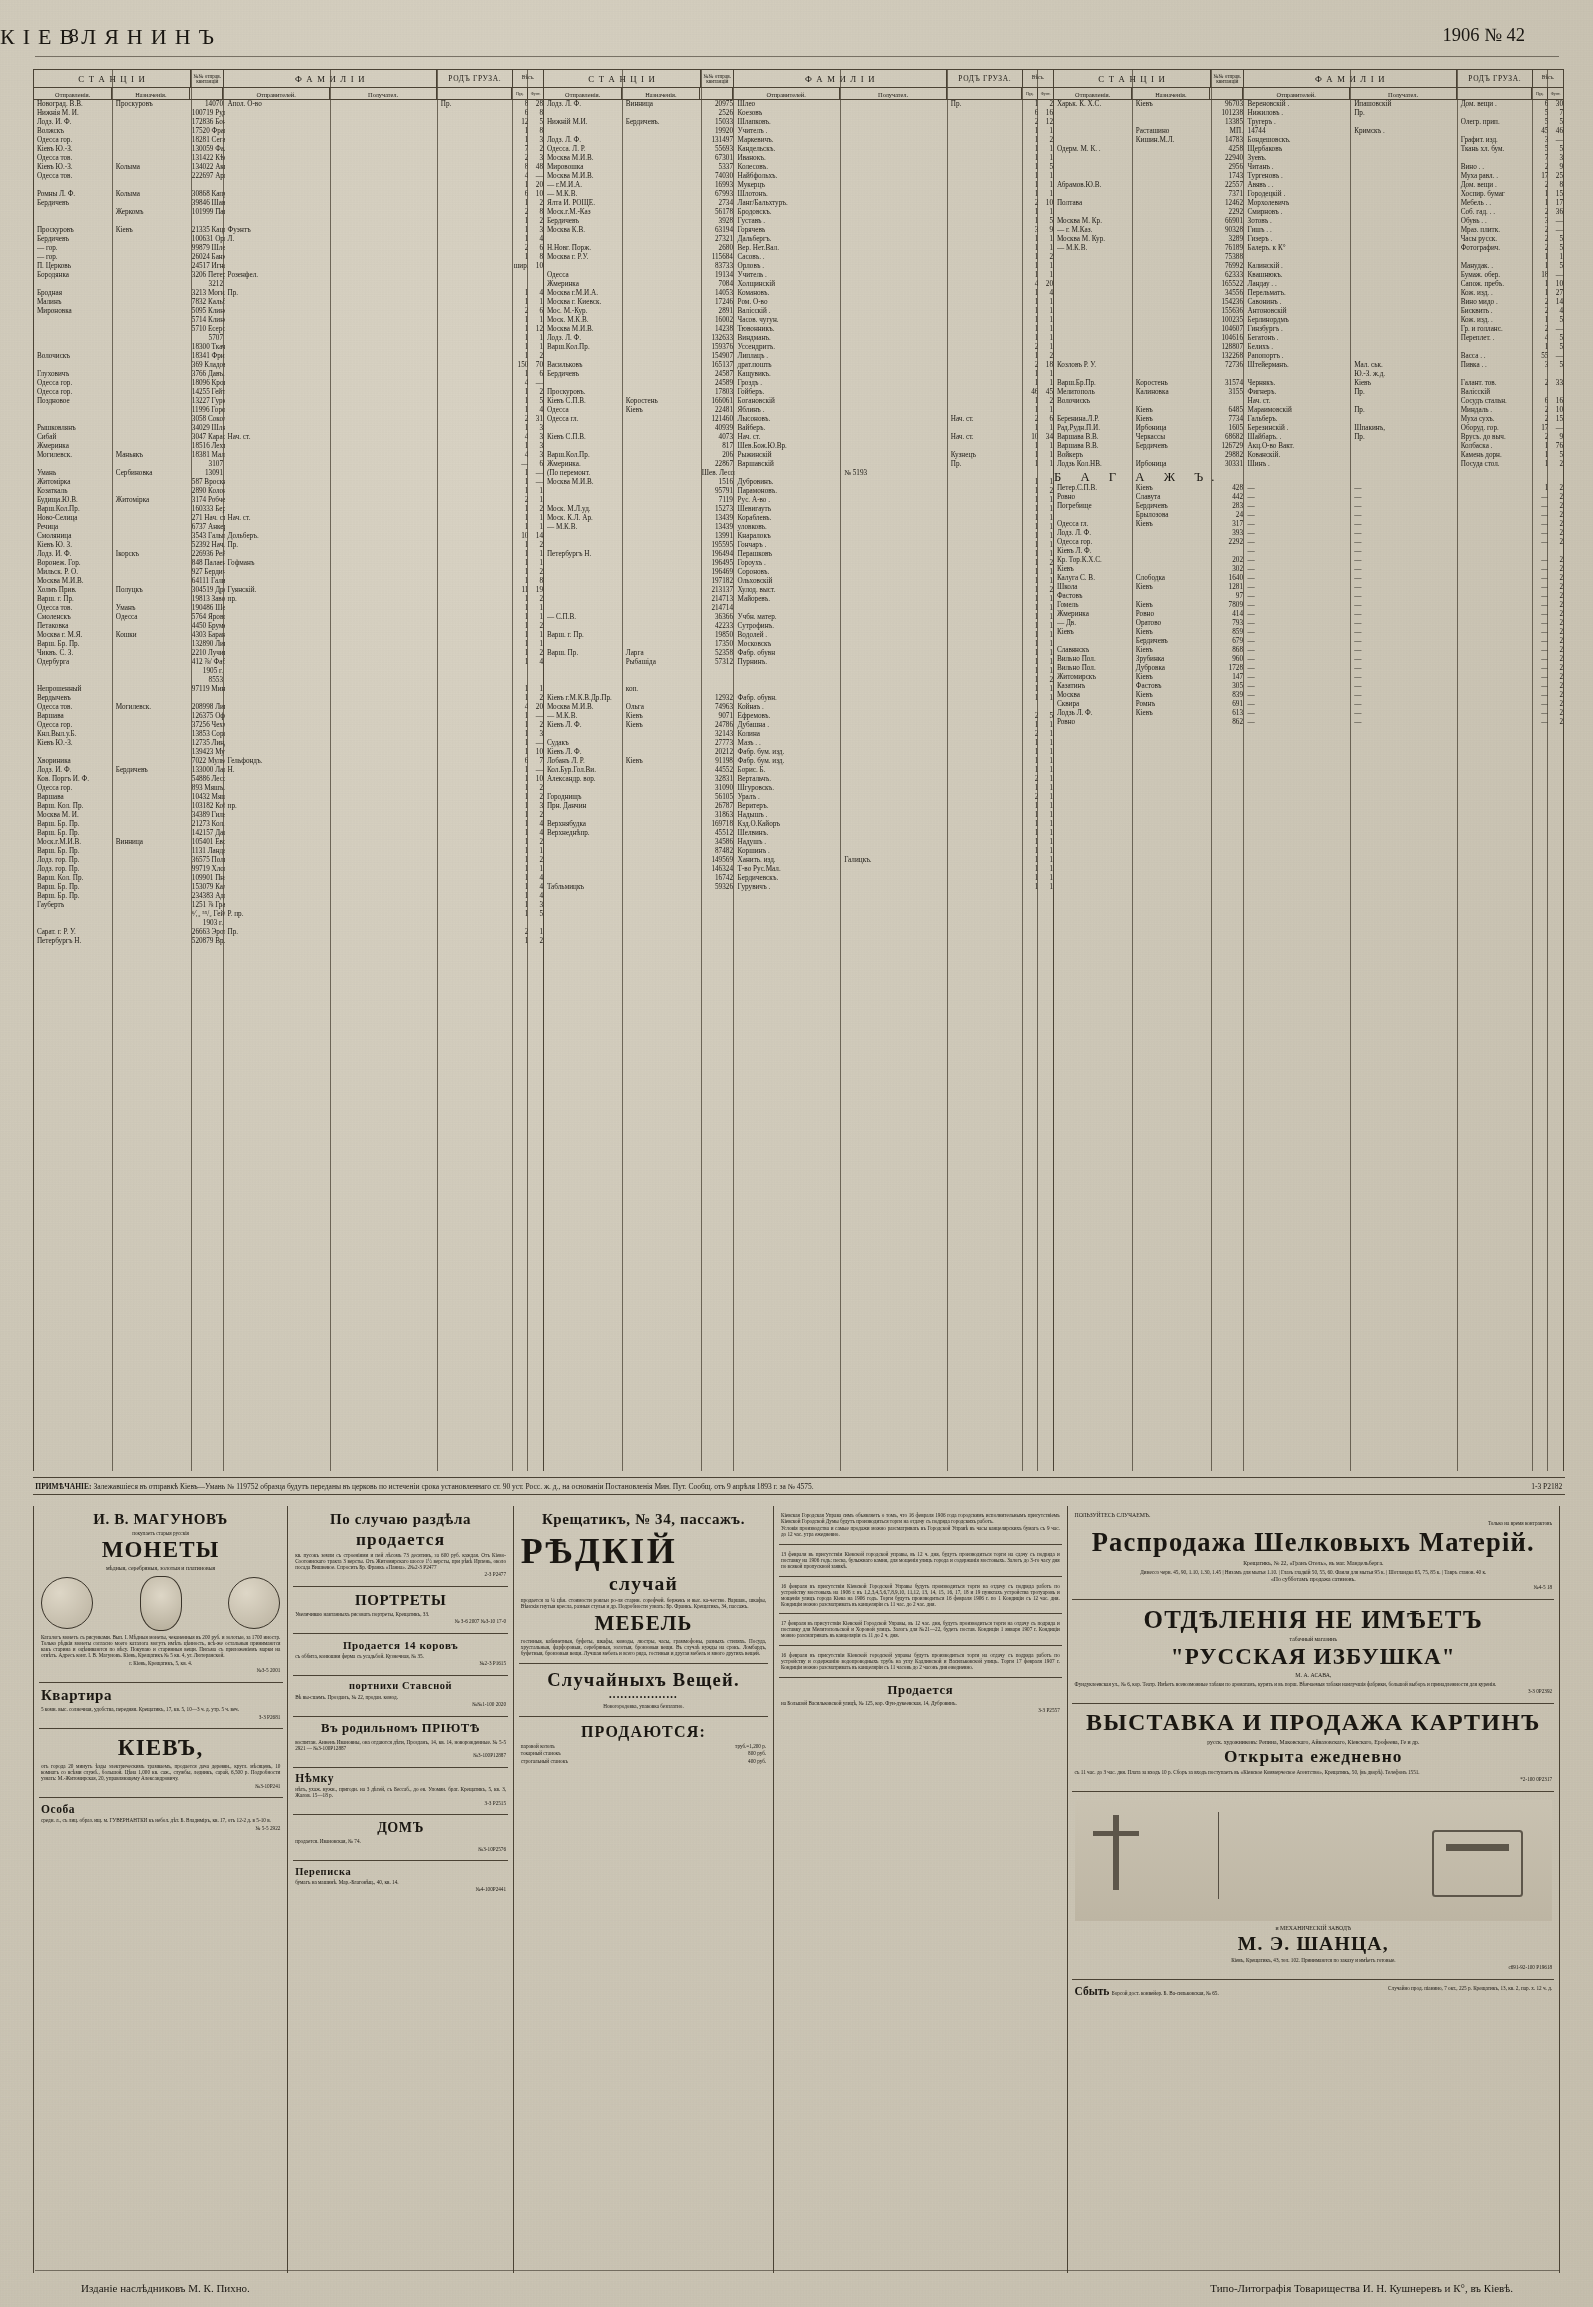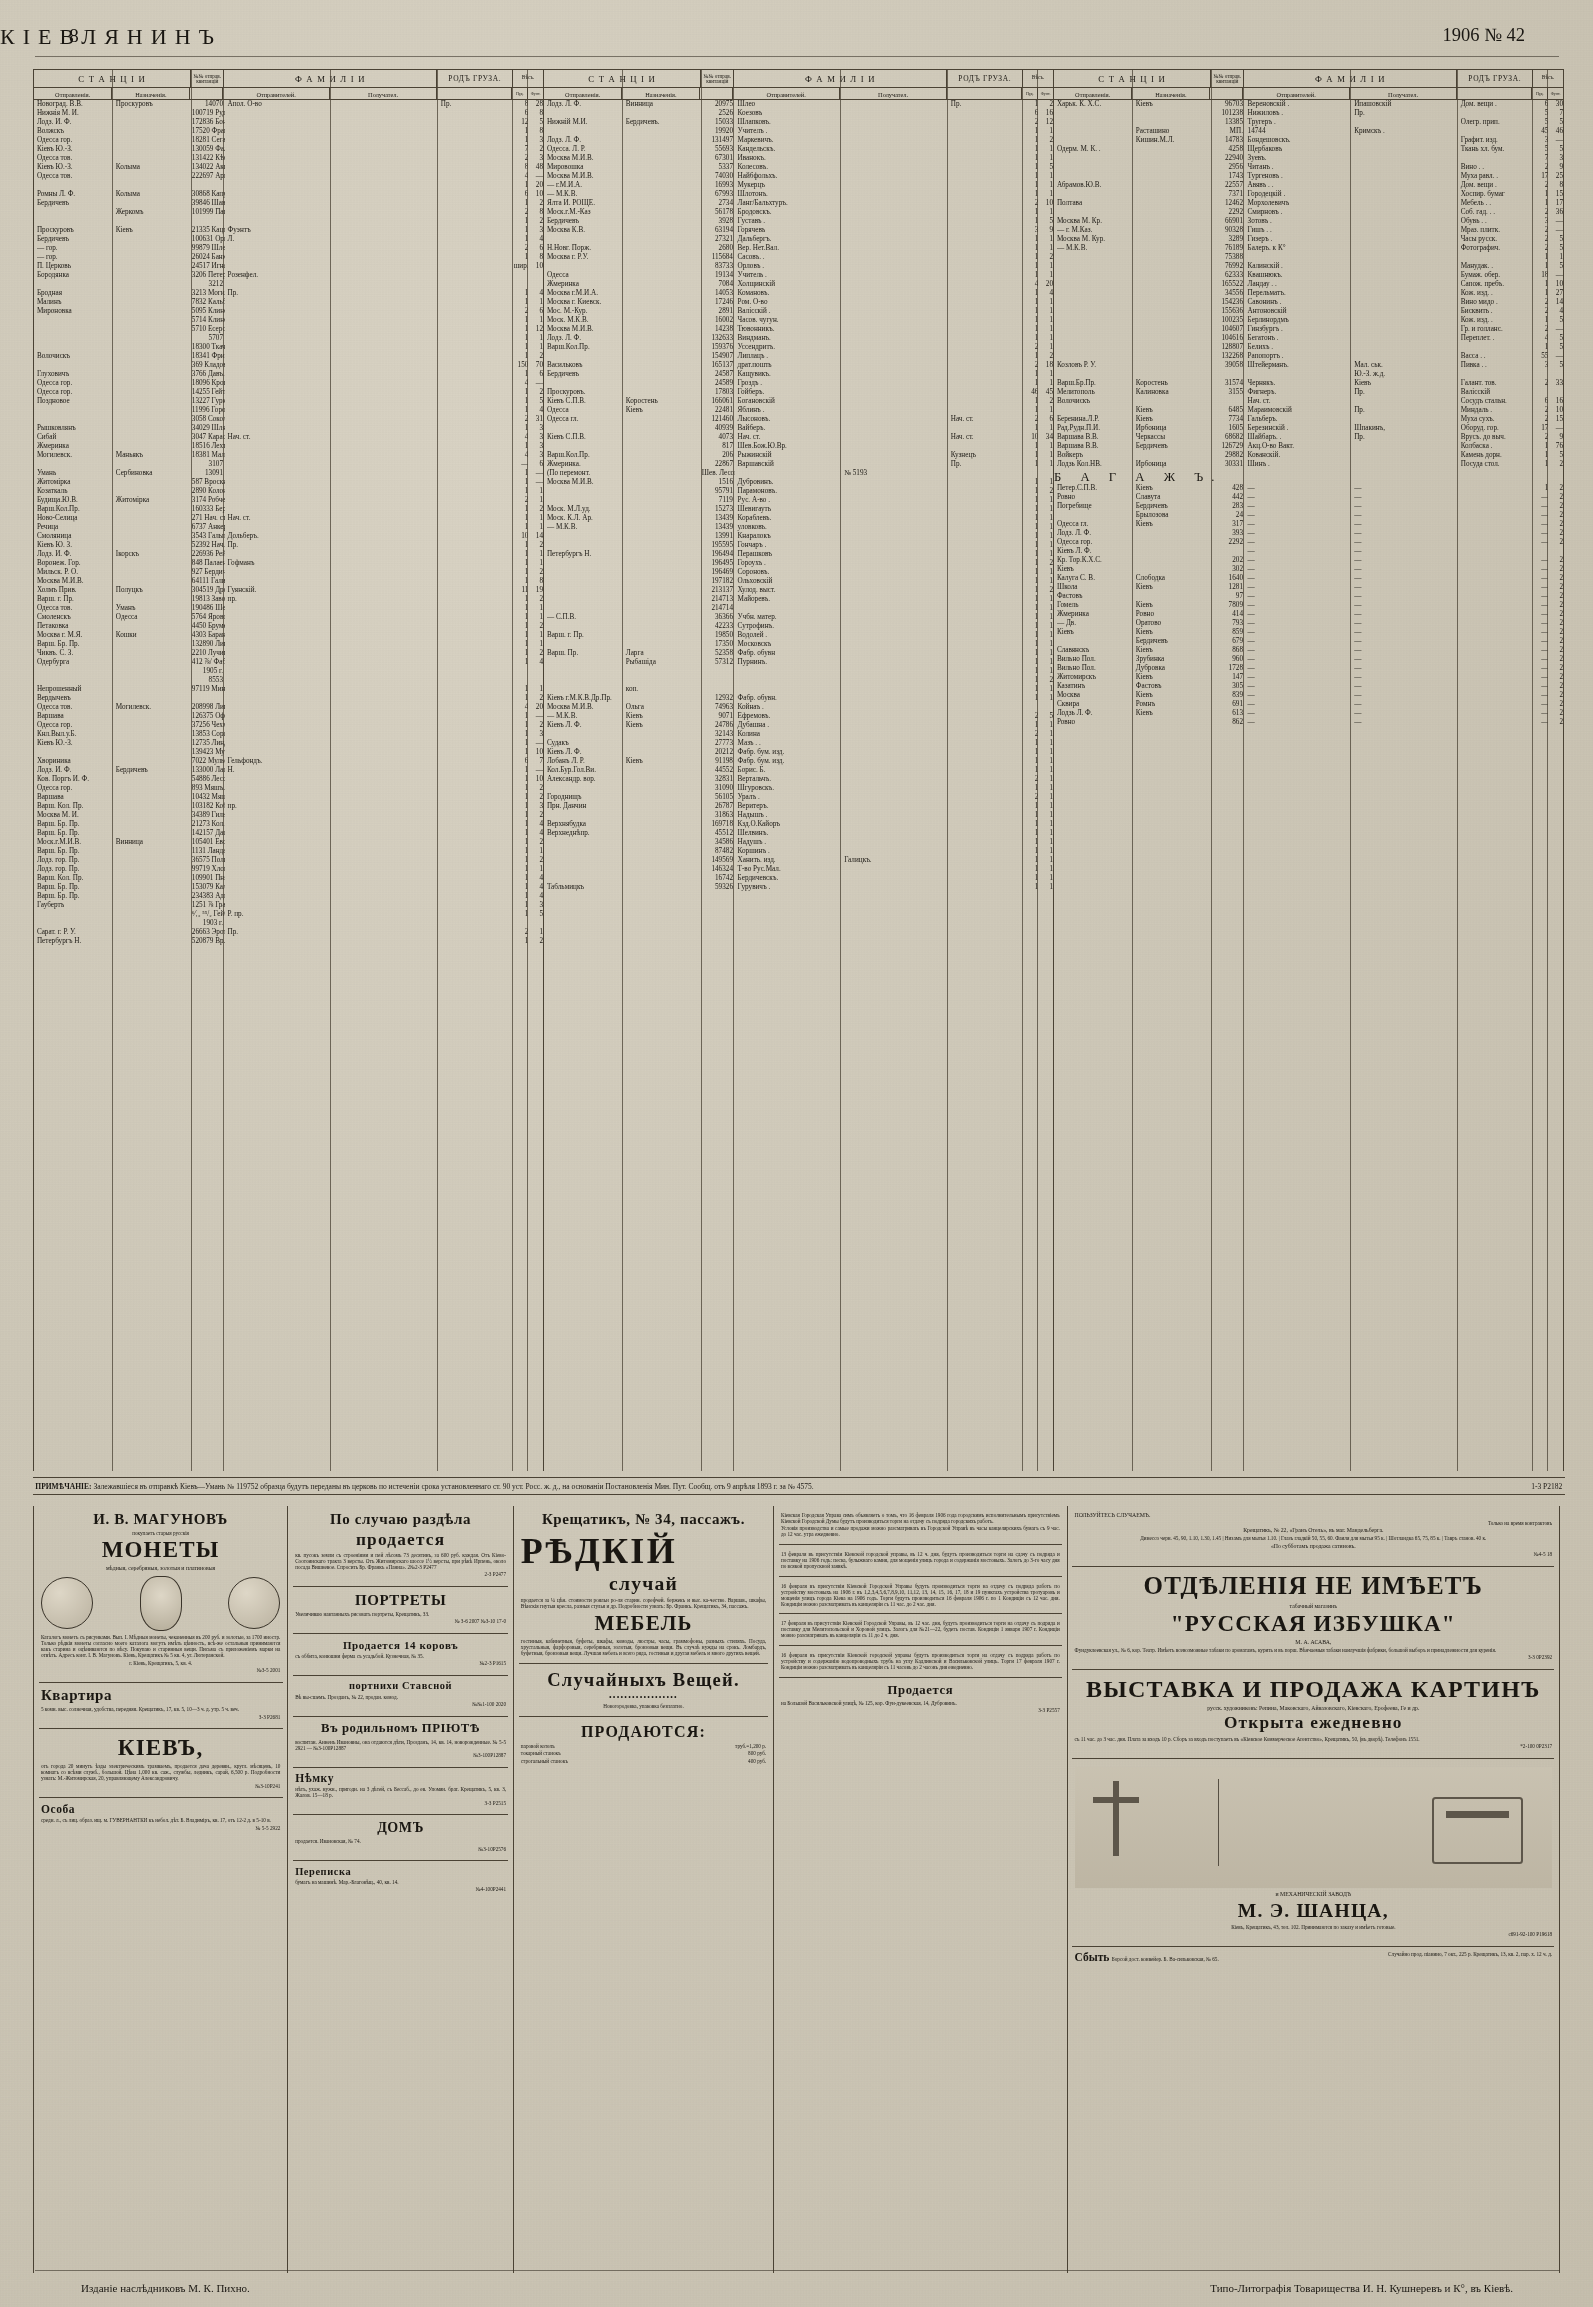--- a/index.html
+++ b/index.html
@@ -2286,21 +2286,21 @@
             <span class="c-n">132268</span>
             <span class="c-f1">Рапопортъ .</span>
             <span class="c-f2"></span>
             <span class="c-r">Васса .  .</span>
             <span class="c-v1">55</span>
             <span class="c-v2">—</span>
           </div>
           <div class="row">
             <span class="c-s1">Козловъ Р. У.</span>
             <span class="c-s2"></span>
-            <span class="c-n">39058</span>
+            <span class="c-n">72736</span>
             <span class="c-f1">Штейерманъ.</span>
             <span class="c-f2">Мал. ськ.</span>
             <span class="c-r">Пивка .  .</span>
             <span class="c-v1">3</span>
             <span class="c-v2">5</span>
           </div>
           <div class="row">
             <span class="c-s1"></span>
             <span class="c-s2"></span>
             <span class="c-n"></span>
@@ -2848,20 +2848,21 @@
         <h3 style="font-size:12.7px">Продается</h3>
         <p class="tiny">на Большой Васильковской улицѣ, № 125, кор. Фун-дукеевская, 14, Дубровинъ.</p>
         <p class="sig">3-3 Р2557</p>
       </div>
     </div>
 
     <div class="adcol c5" style="border-right:1.2px solid #4a4234">
       <div class="ad">
         <p class="sm">ПОЛЬЗУЙТЕСЬ СЛУЧАЕМЪ.</p>
         <p class="tiny" style="text-align:right">Только на время контрактовъ</p>
+        <h2 style="font-size:26.5px">Распродажа Шелковыхъ Матерій.</h2>
         <p class="ctr sm">Крещатикъ, № 22, «Гранъ Отель», въ маг. Мандельберга.</p>
         <p class="tiny ctr">Динессо черн. 45, 90, 1.10, 1.30, 1.45 | Низамъ для мытья 1.10. | Глазъ гладкій 50, 55, 60. Фаиля для мытья 95 к. | Шотландка 65, 75, 85 к. | Тавръ станов. 40 к.</p>
         <p class="ctr sm">«По субботамъ продажа сатиновъ.</p>
         <p class="sig">№4-5 18</p>
       </div>
       <div class="ad">
         <h2 style="font-size:25px">ОТДѢЛЕНІЯ НЕ ИМѢЕТЪ</h2>
         <p class="sm ctr">табачный магазинъ</p>
         <h2 style="font-size:23px">"РУССКАЯ ИЗБУШКА"</h2>
         <p class="ctr sm">М. А. АСАВА,</p>

